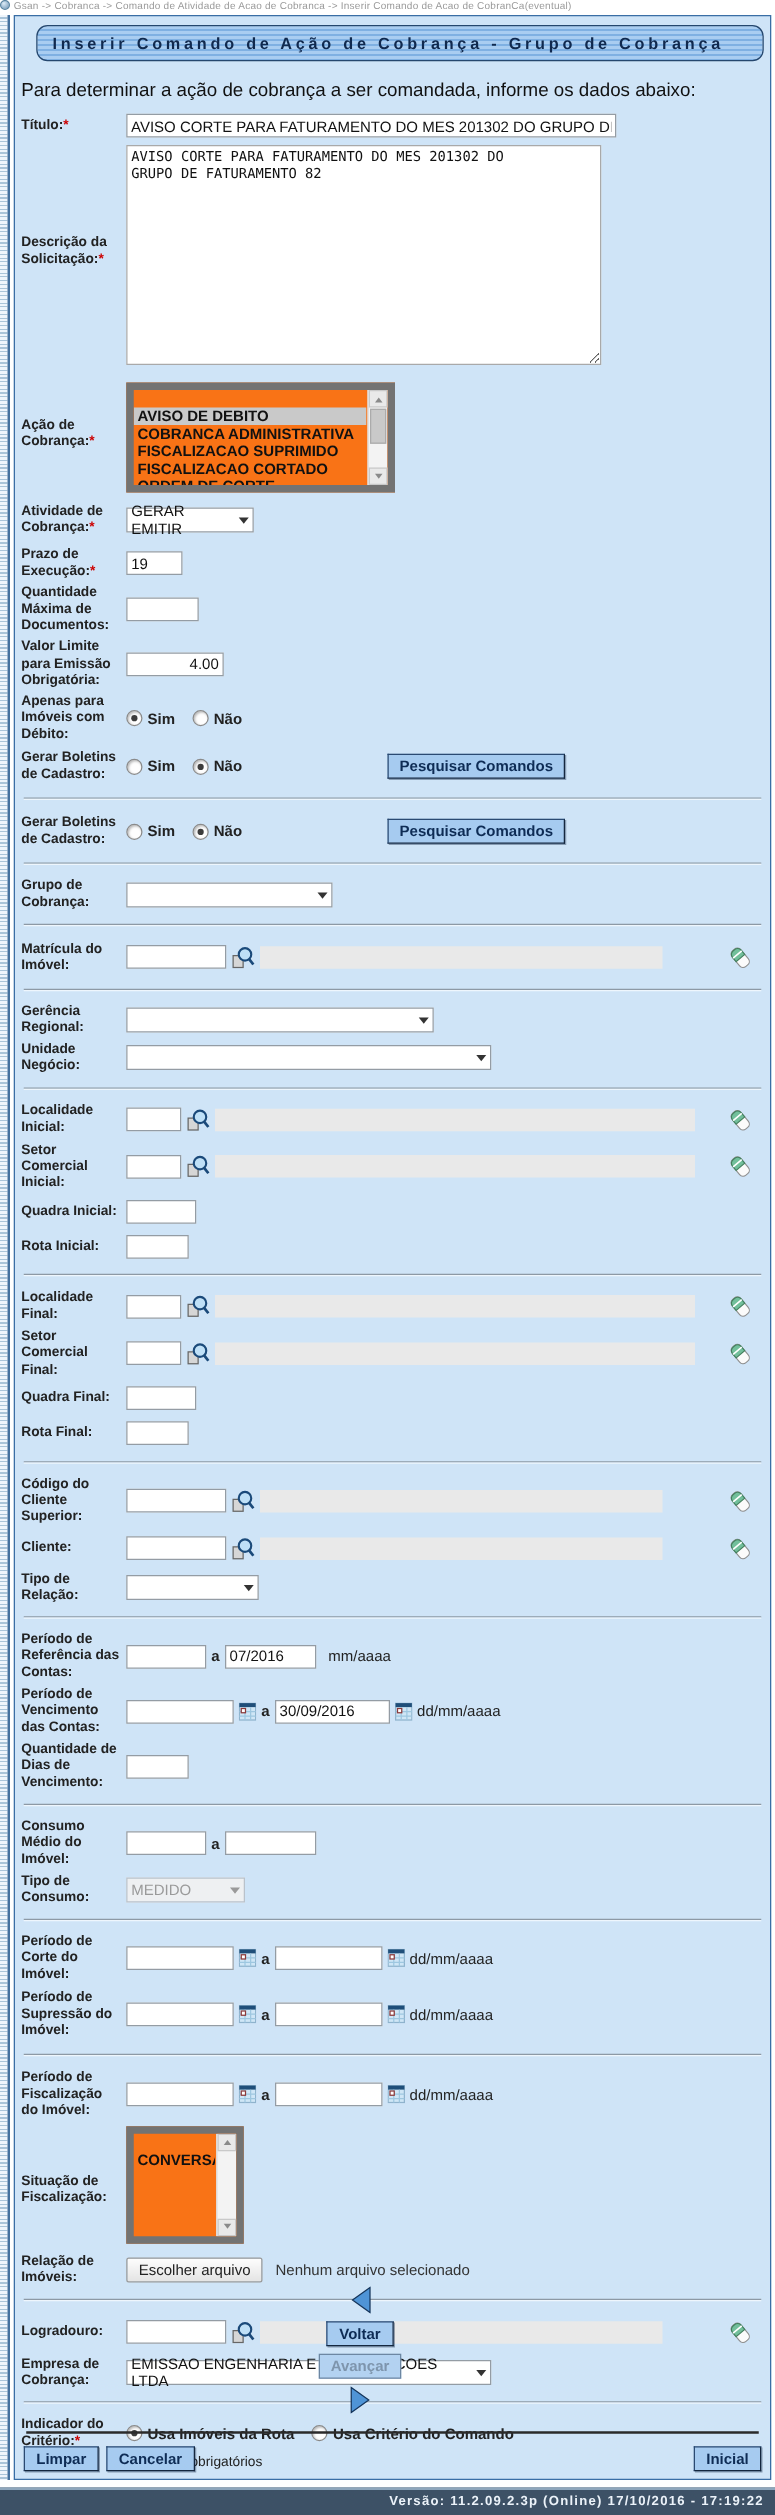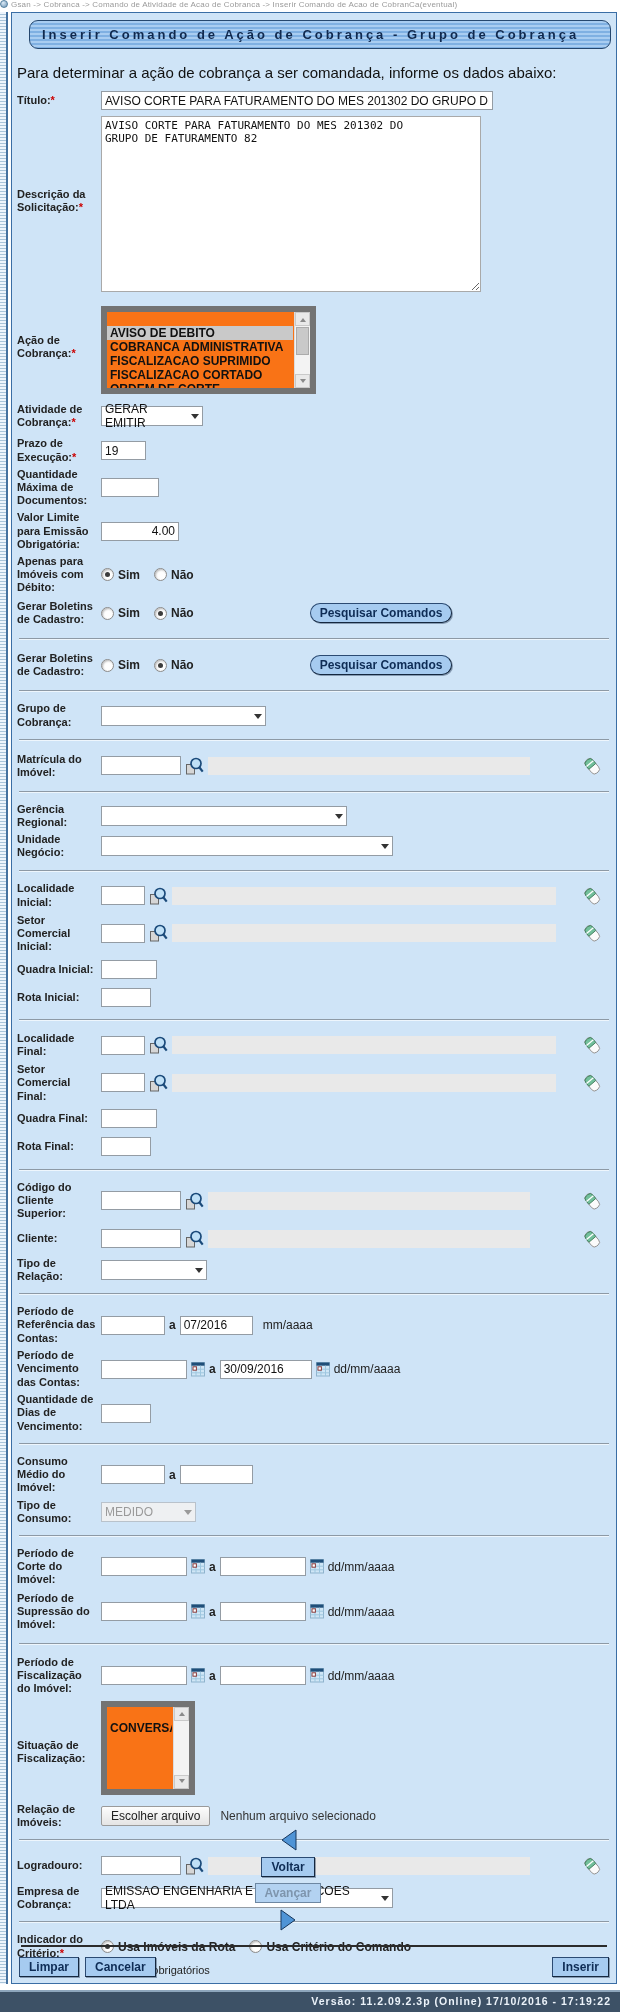--- a/index.html
+++ b/index.html
@@ -70,21 +70,21 @@
 
   .radio { width:13px; height:13px; border-radius:50%; background:#fefefe; border:1px solid #8a8a8a;
     box-shadow:inset 1px 1px 2px rgba(0,0,0,.28); flex:none; }
   .radio.on::after { content:""; display:block; width:5px; height:5px; margin:3px; border-radius:50%; background:#3c3c3c; }
   .rlbl { font-size:12px; font-weight:bold; color:#222; margin-right:10px; }
 
   .btn { font-family:"Liberation Sans",sans-serif; font-weight:bold; font-size:12px; color:#0e2c55;
     background:#a6cbf0; border:1px solid #2b4a72; border-right-color:#14273f; border-bottom-color:#14273f;
     padding:2px 9px; box-shadow:1px 1px 0 rgba(25,45,75,.4); cursor:pointer; }
   .btn.dis { color:#7e95ad; background:#b3d2f1; border-color:#6c githa85a0; border-color:#6d87a2; box-shadow:none; }
-  .pesq-btn { margin-left:102px;border-radius:10px; }
+  .pesq-btn { margin-left:102px; }
   .file-btn { font-size:12px; color:#222; background:linear-gradient(#fdfdfd,#e4e4e4); border:1px solid #9a9a9a;
     border-radius:2px; padding:2px 9px; }
   .file-status { font-size:12px; color:#333; margin-left:6px; }
 
   hr.sep { border:none; border-top:1px solid #8d99a5; border-bottom:1px solid #eef6fd; margin:8px 4px; }
 
   .bottom-cluster { position:absolute; left:7px; right:7px; bottom:6px; }
   .nav-row { display:flex; align-items:center; justify-content:center; gap:6px; margin:0 52px 14px 0;flex-direction:column; }
   .dark-hr { border:none; border-top:2px solid #2b2b2b; margin:0 2px 10px 2px; }
   .actions { display:flex; align-items:center; }
@@ -609,19 +609,19 @@
         <button class="btn dis">Avançar</button>
         <svg width="17" height="22" viewBox="0 0 17 22">
             <polygon points="1,1 15,11 1,21" fill="#4f94d6" stroke="#16365c"></polygon>
           </svg>
       </div>
       <hr class="dark-hr">
       <div class="actions">
         <button class="btn">Limpar</button>
         <button class="btn" style="margin-left:6px">Cancelar</button>
         <span class="spacer"></span>
-        <button class="btn">Inserir</button>
+        <button class="btn">Inicial</button>
       </div>
     </div>
   </div>
 
   <div class="footer">Versão: 11.2.09.2.3p (Online) 17/10/2016 - 17:19:22</div>
 </div>
 
 </body></html>

